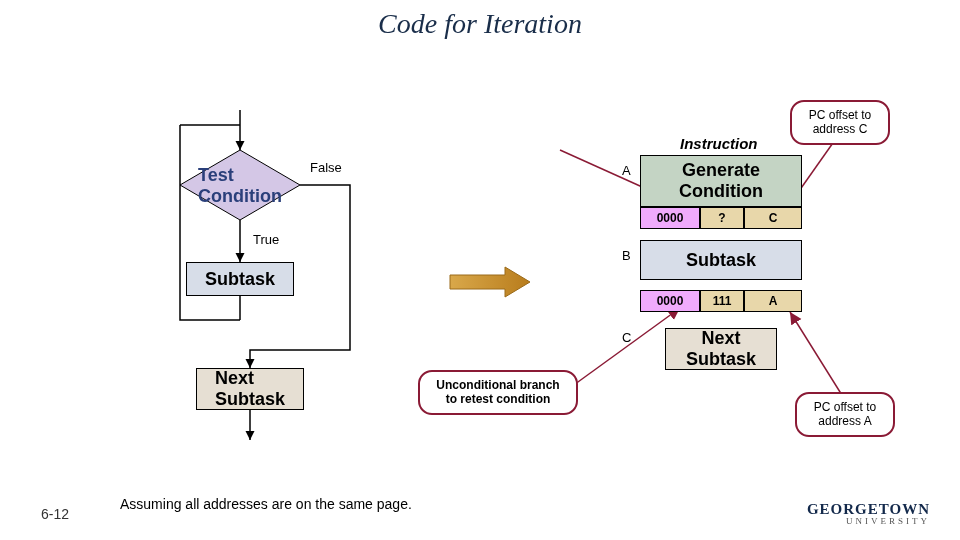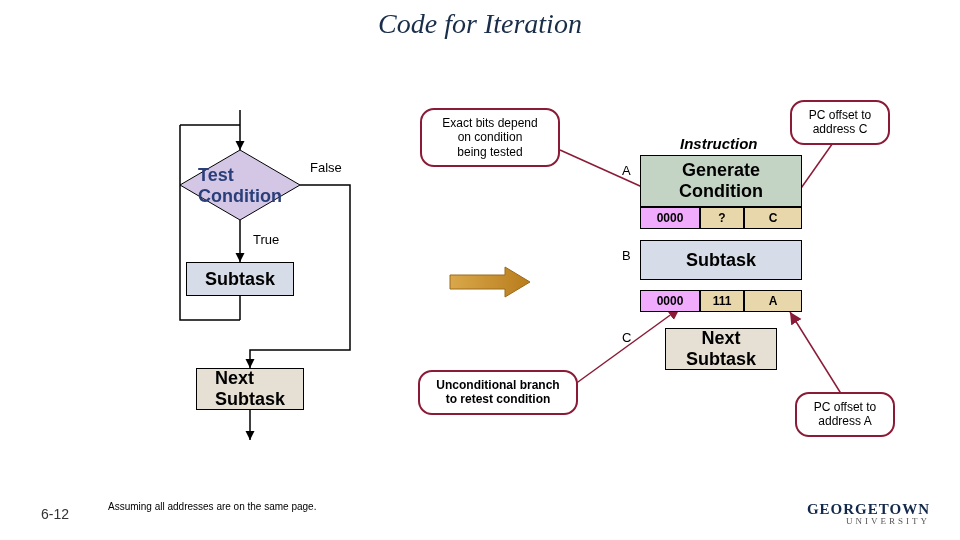--- a/index.html
+++ b/index.html
@@ -75,23 +75,23 @@
   .slide-num {
     position: absolute;
     left: 26px;
     bottom: 18px;
     font-size: 14px;
     color: #333;
     margin-left: 15px;
   }
   .footer-note {
     position: absolute;
-    left: 108px;
+    left: 120px;
     bottom: 28px;
-    font-size: 10px;
+    font-size: 14px;
   }
   .logo {
     position: absolute;
     right: 30px;
     bottom: 14px;
     font-family: Georgia, serif;
     text-align: right;
     line-height: 1;
   }
   .logo .l1 { font-size: 15px; letter-spacing: 1px; color: #13294b; font-weight: bold; }
@@ -150,23 +150,20 @@
   <div class="box blue-bold" style="left:205px;top:168px;width:70px;height:36px;background:transparent;white-space:pre;">Test
 Condition</div>
   <div class="lbl" style="left:310px;top:160px">False</div>
   <div class="lbl" style="left:253px;top:232px">True</div>
 
   <div class="box" style="left:186px;top:262px;width:108px;height:34px;border:1px solid #000;background:#d7dde8;font-weight:bold">Subtask</div>
 
   <div class="box" style="left:196px;top:368px;width:108px;height:42px;border:1px solid #000;background:#e6dfd3;font-weight:bold;white-space:pre;">Next
 Subtask</div>
 
-  <div class="ann-bubble" style="left:420px;top:108px;width:140px;white-space:pre;">Exact bits depend
-on condition
-being tested</div>
   <div class="ann-bubble" style="left:790px;top:100px;width:100px;white-space:pre;">PC offset to
 address C</div>
   <div class="ann-bubble" style="left:418px;top:370px;width:160px;white-space:pre;font-weight:bold;">Unconditional branch
 to retest condition</div>
   <div class="ann-bubble" style="left:795px;top:392px;width:100px;white-space:pre;">PC offset to
 address A</div>
 
   <div class="lbl" style="left:680px;top:135px;font-style:italic;font-weight:bold;font-size:15px">Instruction</div>
   <div class="lbl" style="left:622px;top:163px;font-size:13px">A</div>
   <div class="lbl" style="left:622px;top:248px;font-size:13px">B</div>

